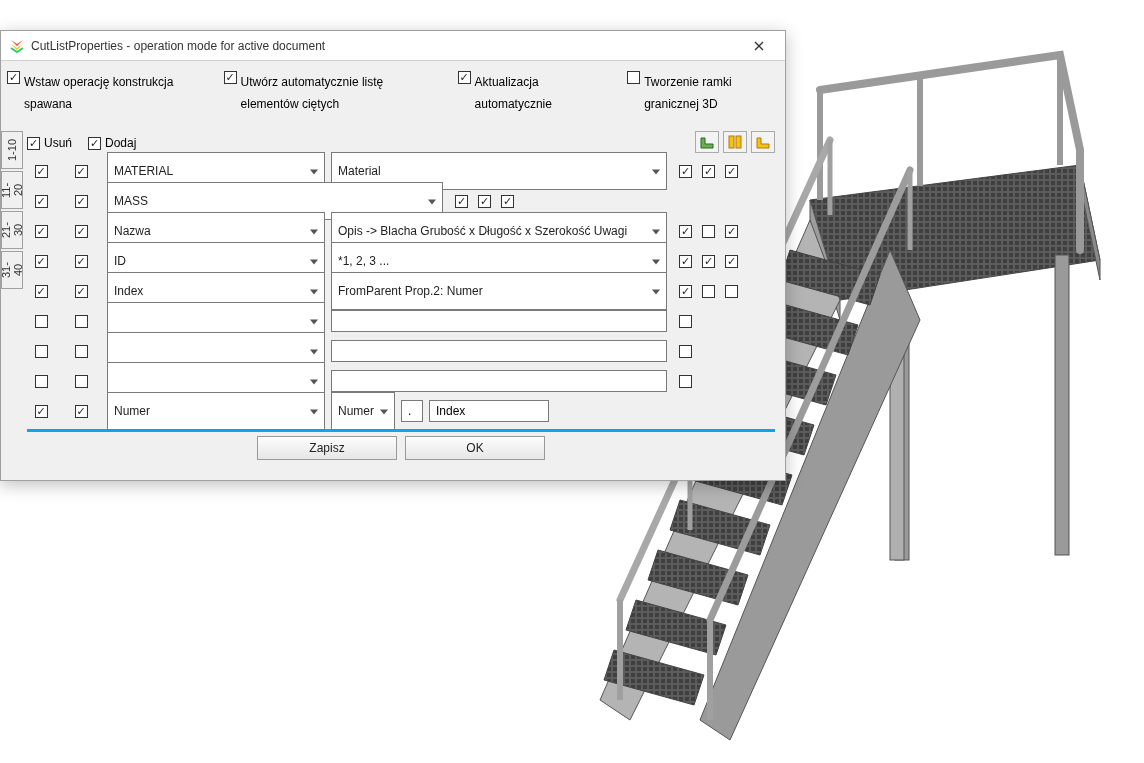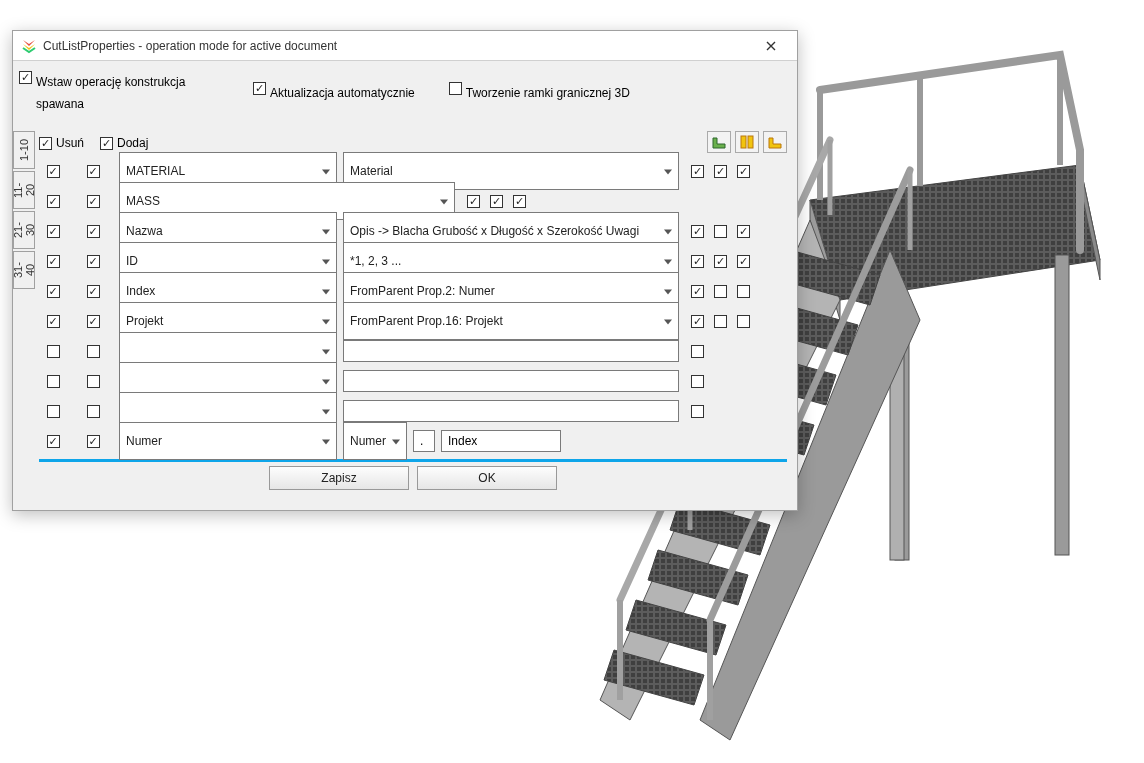--- a/index.html
+++ b/index.html
@@ -4,21 +4,21 @@
 <style>
   * { box-sizing: border-box; margin: 0; padding: 0; font-family: "Segoe UI", Tahoma, sans-serif; font-size: 12px; }
   body { background: #fff; width: 1144px; height: 763px; position: relative; overflow: hidden; }
   .stage { position: relative; width: 1144px; height: 763px; }
 
   
   .model-svg { position: absolute; left: 480px; top: 0; pointer-events: none; }
 
   
   .dialog {
-    position: absolute; left: 12px; top: 30px; width: 786px;
+    position: absolute; left: 0; top: 30px; width: 786px;
     background: #f0f0f0; border: 1px solid #a0a0a0;
     box-shadow: 0 4px 16px rgba(0,0,0,.25);
   }
   .titlebar {
     height: 30px; background: #fff; display: flex; align-items: center;
     border-bottom: 1px solid #d0d0d0; padding: 0 6px 0 8px;
   }
   .titlebar .app-icon { width: 16px; height: 16px; margin-right: 6px; }
   .titlebar .title { flex: 1; color: #333; }
   .titlebar .close-btn {
@@ -147,20 +147,24 @@
       </div>
     </div>
 
     <div class="options-row">
       <div class="opt">
         <span class="cb checked"></span>
         <label>Wstaw operację konstrukcja spawana</label>
       </div>
       <div class="opt">
         <span class="cb checked"></span>
+        <label>Utwórz automatycznie listę elementów ciętych</label>
+      </div>
+      <div class="opt">
+        <span class="cb checked"></span>
         <label>Aktualizacja automatycznie</label>
       </div>
       <div class="opt">
         <span class="cb"></span>
         <label>Tworzenie ramki granicznej 3D</label>
       </div>
     </div>
 
     <div class="body">
       <div class="side-tabs">
@@ -270,35 +274,20 @@
               <div class="combo w-name">Index</div>
               <div class="combo w-val">FromParent Prop.2: Numer</div>
               <div class="tail-cbs">
                 <span class="cb checked"></span>
                 <span class="cb"></span>
                 <span class="cb"></span>
               </div>
             </div>
             <div class="row">
               <div class="cell-cb1">
-                <span class="cb checked"></span>
-              </div>
-              <div class="cell-cb2">
-                <span class="cb checked"></span>
-              </div>
-              <div class="combo w-name">Projekt</div>
-              <div class="combo w-val">FromParent Prop.16: Projekt</div>
-              <div class="tail-cbs">
-                <span class="cb checked"></span>
-                <span class="cb"></span>
-                <span class="cb"></span>
-              </div>
-            </div>
-            <div class="row">
-              <div class="cell-cb1">
                 <span class="cb"></span>
               </div>
               <div class="cell-cb2">
                 <span class="cb"></span>
               </div>
               <div class="combo w-name"></div>
               <div class="readonly ro-val"></div>
               <div class="tail-cbs">
                 <span class="cb"></span>
                 <span style="width: 13px;"></span>

